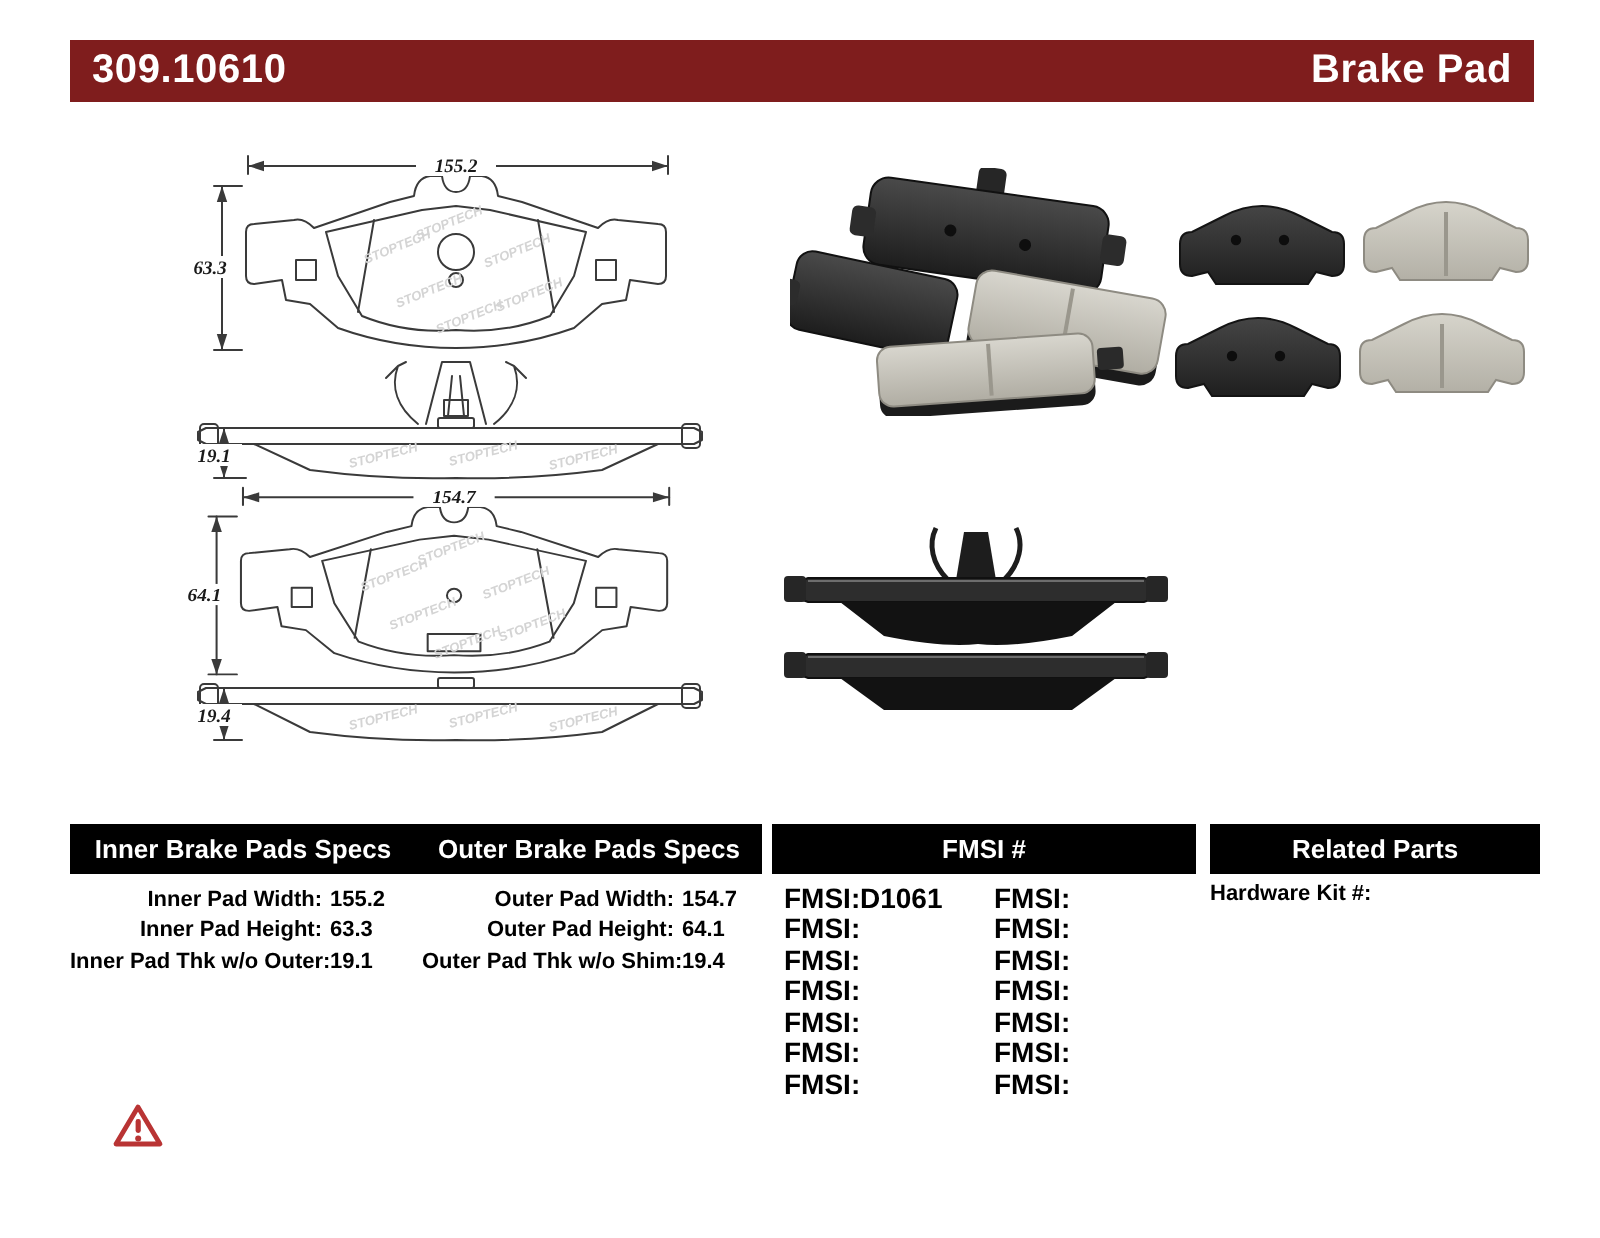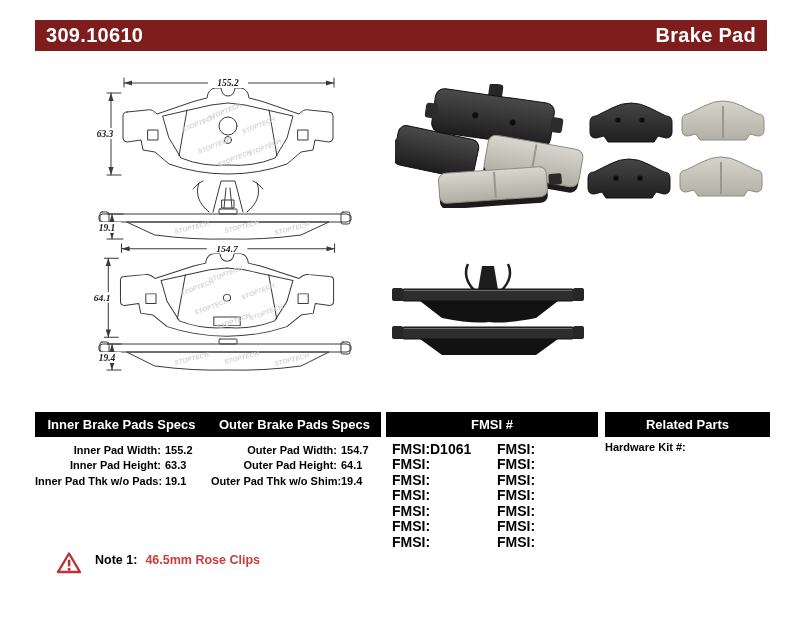--- a/index.html
+++ b/index.html
@@ -292,21 +292,21 @@
   <div class="speccol" id="inner-col">
     <div class="spec-row">
       <span class="spec-label">Inner Pad Width:</span>
       <span class="spec-val">155.2</span>
     </div>
     <div class="spec-row">
       <span class="spec-label">Inner Pad Height:</span>
       <span class="spec-val">63.3</span>
     </div>
     <div class="spec-row">
-      <span class="spec-label">Inner Pad Thk w/o Pads:</span>
+      <span class="spec-label">Inner Pad Thk w/o Outer:</span>
       <span class="spec-val">19.1</span>
     </div>
   </div>
 
   <div class="speccol" id="outer-col">
     <div class="spec-row">
       <span class="spec-label">Outer Pad Width:</span>
       <span class="spec-val">154.7</span>
     </div>
     <div class="spec-row">
@@ -388,19 +388,15 @@
   </div>
 
   <div id="note-tri">
     <svg viewBox="0 0 26 24" width="26" height="24">
       <path d="M13,2.5 L24,21 L2,21 Z" fill="#fff" stroke="#b93434" stroke-width="2.4" stroke-linejoin="round"></path>
       <rect x="11.8" y="8.5" width="2.6" height="7" rx="1.2" fill="#b93434"></rect>
       <circle cx="13.1" cy="18.2" r="1.5" fill="#b93434"></circle>
     </svg>
   </div>
   <div id="notes">
-    <div class="note-row">
-      <span>Note 1:</span>
-      <span class="note-val note-red">46.5mm Rose Clips</span>
-    </div>
   </div>
 
 </div>
 
 </body></html>

